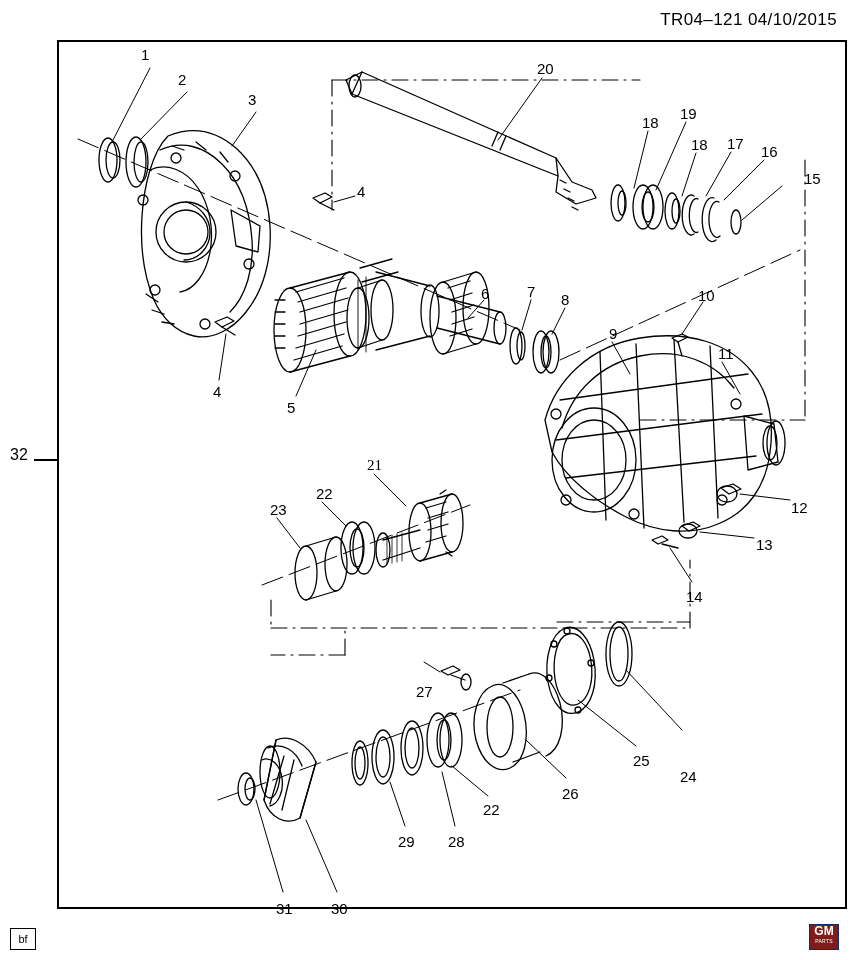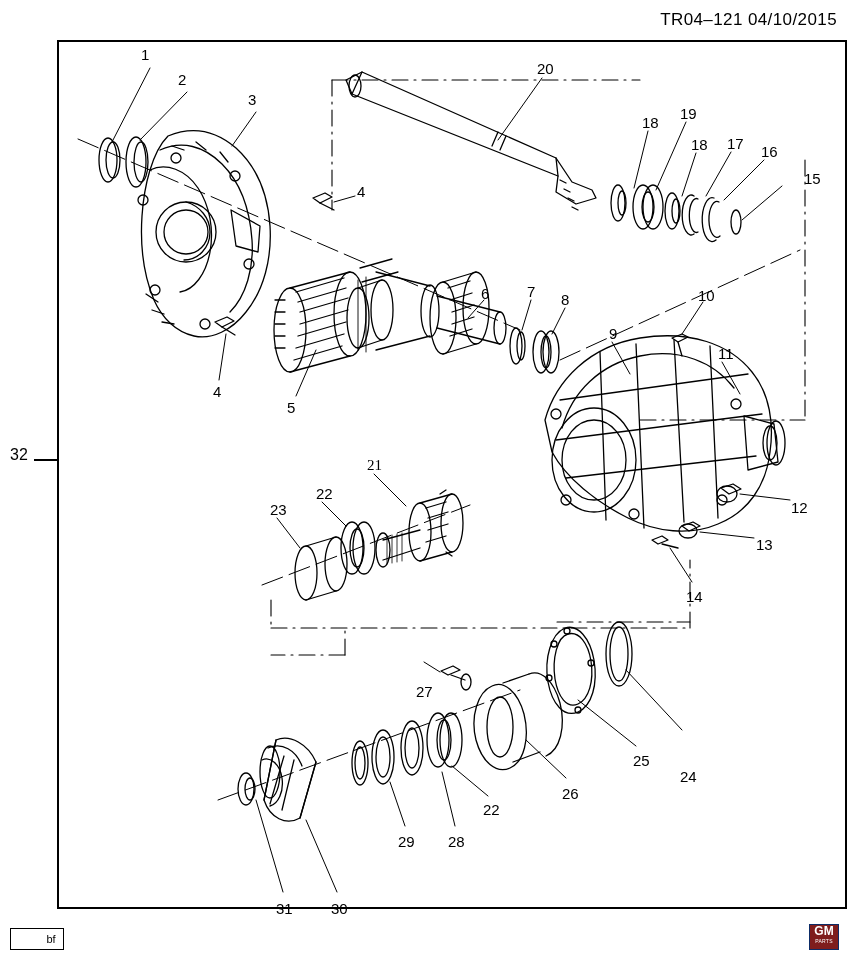--- a/index.html
+++ b/index.html
@@ -23,21 +23,21 @@
     position:absolute;left:10px;top:446px;font-size:16px;
   }
   .tag-32-line{
     position:absolute;left:34px;top:459px;width:26px;height:0;
     border-top:2px solid #000;
   }
 
   .corner-bf{
     position:absolute;left:10px;bottom:10px;
     width:24px;height:20px;border:1px solid #000;
-    font-size:11px;line-height:20px;text-align:center;padding-left:28px;
+    font-size:11px;line-height:20px;text-align:center;
   }
   .gm-logo{
     position:absolute;right:12px;bottom:10px;
     width:28px;height:24px;background:#7f1d1d;color:#fff;
     border:1px solid #0c2c67;text-align:center;
   }
   .gm-logo .gm-top{font-size:12px;font-weight:bold;line-height:13px;}
   .gm-logo .gm-bot{font-size:5px;line-height:7px;letter-spacing:0.3px;}
 
   

